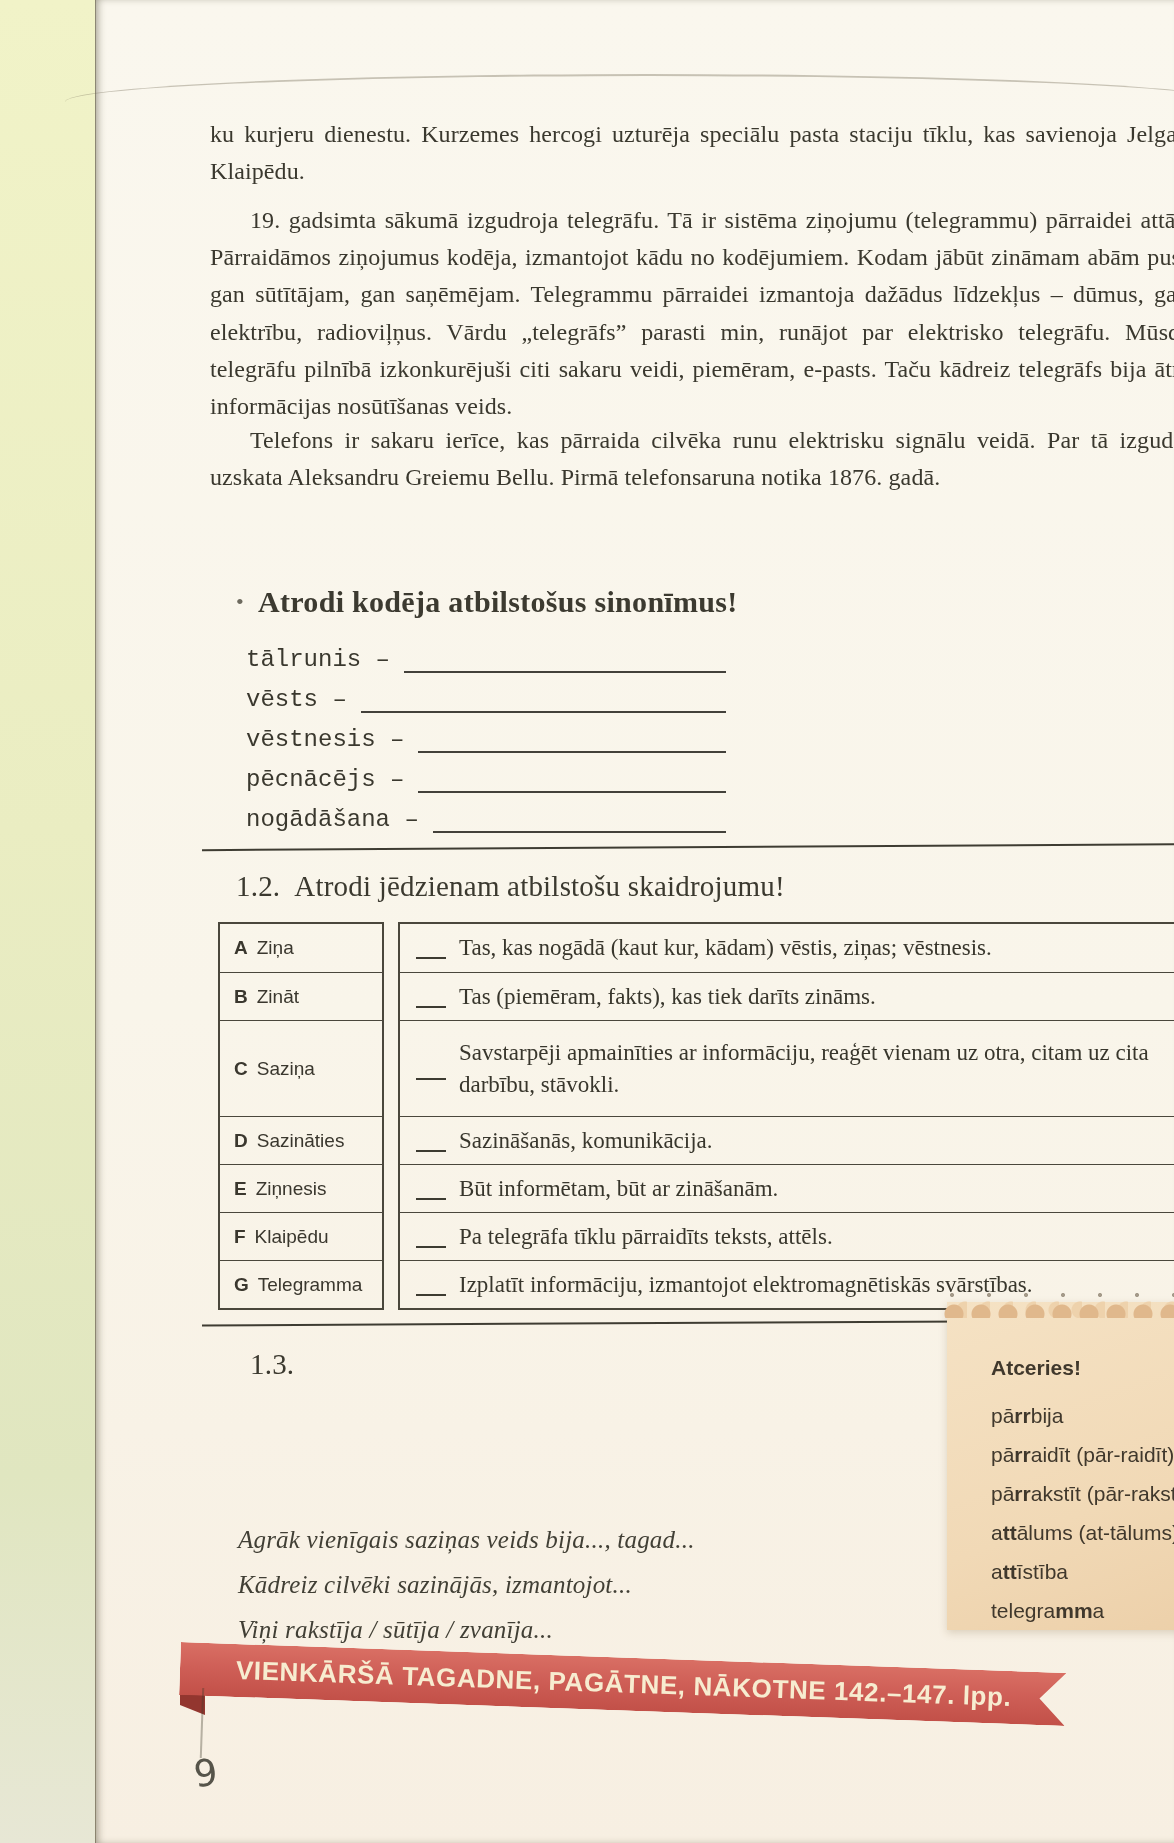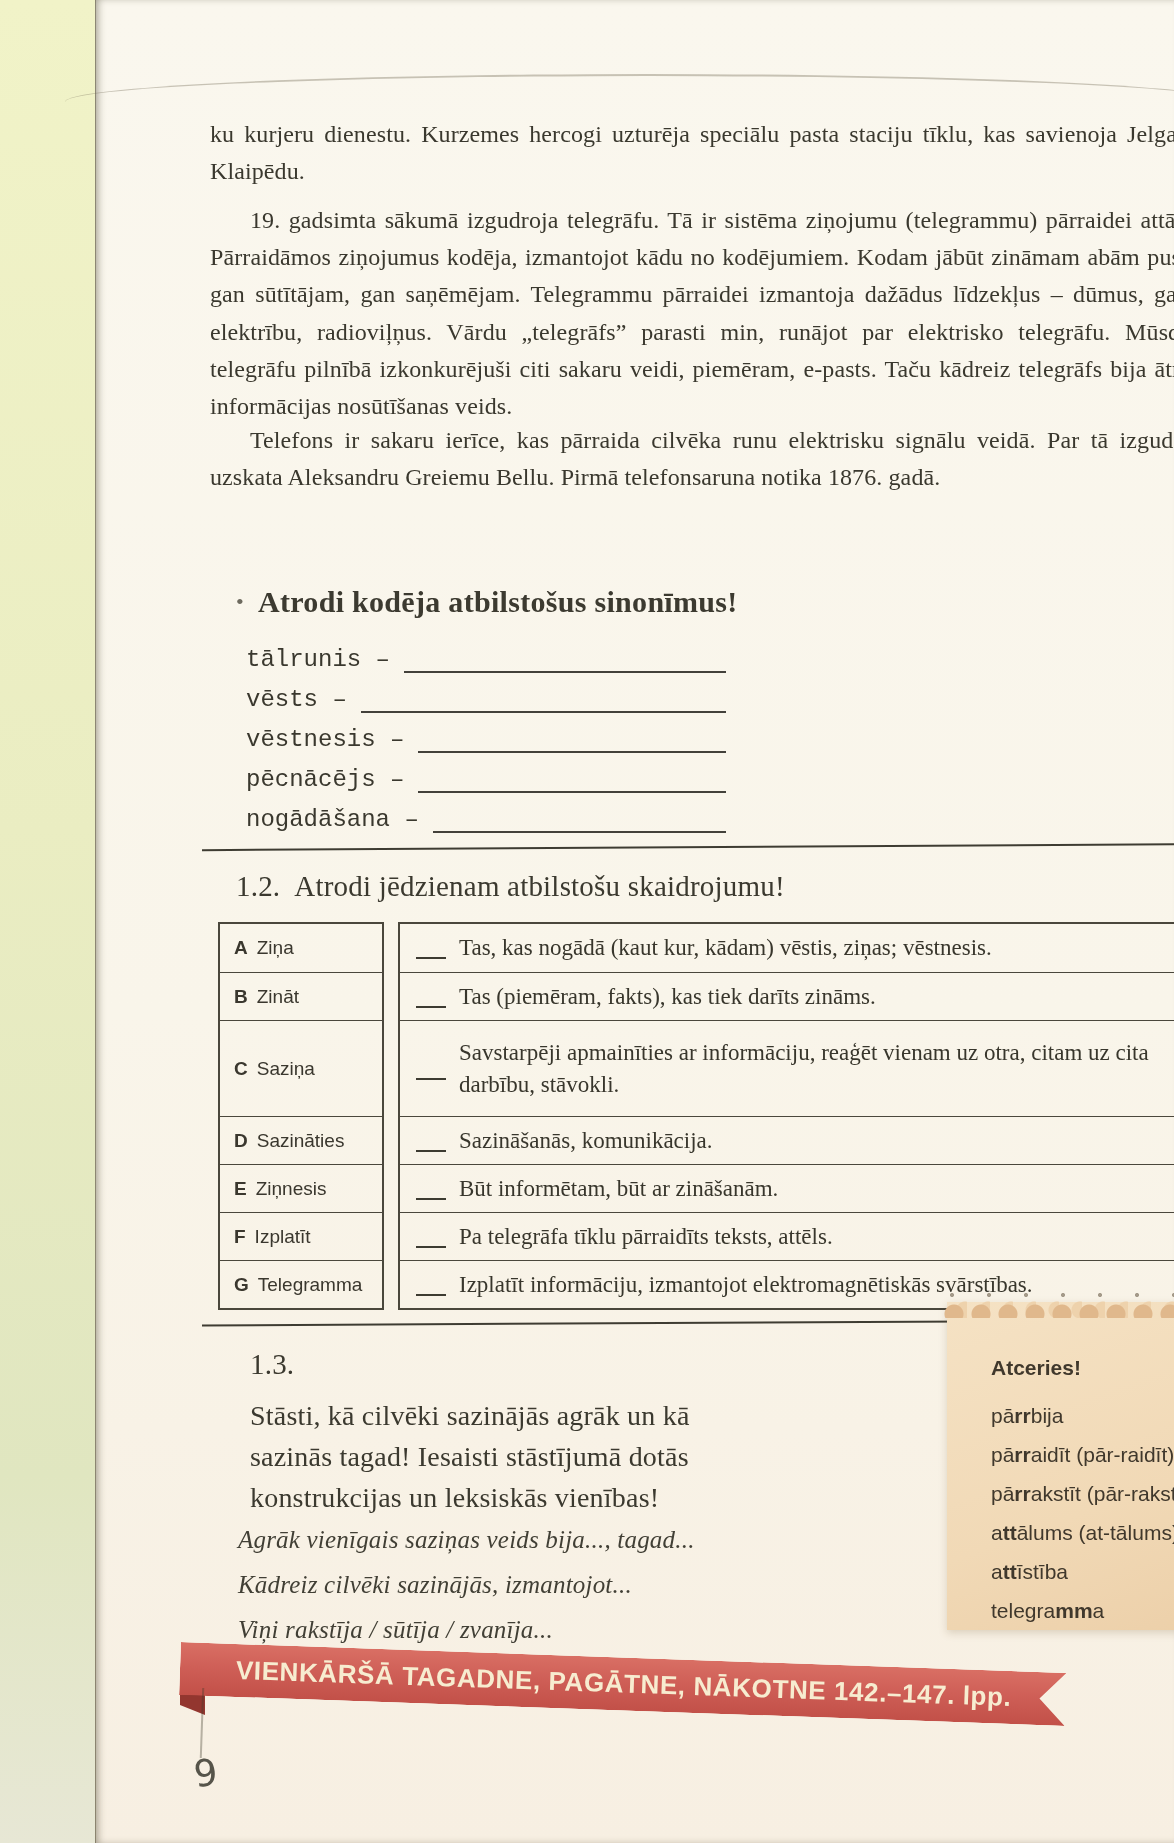--- a/index.html
+++ b/index.html
@@ -64,21 +64,21 @@
   .trow + .trow, .drow + .drow{border-top:1.7px solid #4a473c;}
   .trow{padding-left:14px;gap:9px;font-family:"Liberation Sans",sans-serif;font-size:19px;color:#3a372e;}
   .term-letter{font-weight:bold;}
   .drow{padding:0 14px 0 16px;font-size:23px;color:#38362c;}
   .answer-blank{
     flex-shrink:0;width:30px;height:20px;margin-right:13px;
     border-bottom:2.5px solid #3d3b31;
   }
   .def-text{flex:1;line-height:1.35;}
 
-  .ex13{top:1348px;left:40px;flex-direction:column;}
+  .ex13{top:1348px;left:40px;}
   .ex13-title{width:505px;line-height:1.47;font-size:28px;}
   .prompts{position:absolute;top:1502px;left:28px;width:620px;margin-top:24px;}
   .prompt-line{
     font-style:italic;font-size:25px;color:#413f35;
     margin-bottom:17px;letter-spacing:.2px;
   }
 
   .note{
     position:absolute;left:737px;top:1302px;width:292px;height:328px;
     background:linear-gradient(160deg,#f5e2c4 0%,#f1d9b6 60%,#eccfa8 100%);
@@ -189,21 +189,21 @@
         <div class="trow">
           <span class="term-letter">D</span>
           <span>Sazināties</span>
         </div>
         <div class="trow">
           <span class="term-letter">E</span>
           <span>Ziņnesis</span>
         </div>
         <div class="trow">
           <span class="term-letter">F</span>
-          <span>Izplatīt</span>
+          <span>Klaipēdu</span>
         </div>
         <div class="trow">
           <span class="term-letter">G</span>
           <span>Telegramma</span>
         </div>
       </div>
 
       <div class="defs-box">
         <div class="drow">
           <span class="answer-blank"></span>
@@ -233,21 +233,20 @@
           <span class="answer-blank"></span>
           <span class="def-text">Izplatīt informāciju, izmantojot elektromagnētiskās svārstības.</span>
         </div>
       </div>
     </div>
 
     <div class="divider divider-2"></div>
 
     <div class="ex-heading ex13">
       <span>1.3.</span>
-      <span class="ex13-title">Stāsti, kā cilvēki sazinājās agrāk un kā sazinās tagad! Iesaisti stāstījumā dotās konstrukcijas un leksiskās vienības!</span>
     </div>
 
     <div class="prompts">
       <div class="prompt-line">Agrāk vienīgais saziņas veids bija..., tagad...</div>
       <div class="prompt-line">Kādreiz cilvēki sazinājās, izmantojot...</div>
       <div class="prompt-line">Viņi rakstīja / sūtīja / zvanīja...</div>
     </div>
 
     <div class="note">
       <div class="note-title">Atceries!</div>

